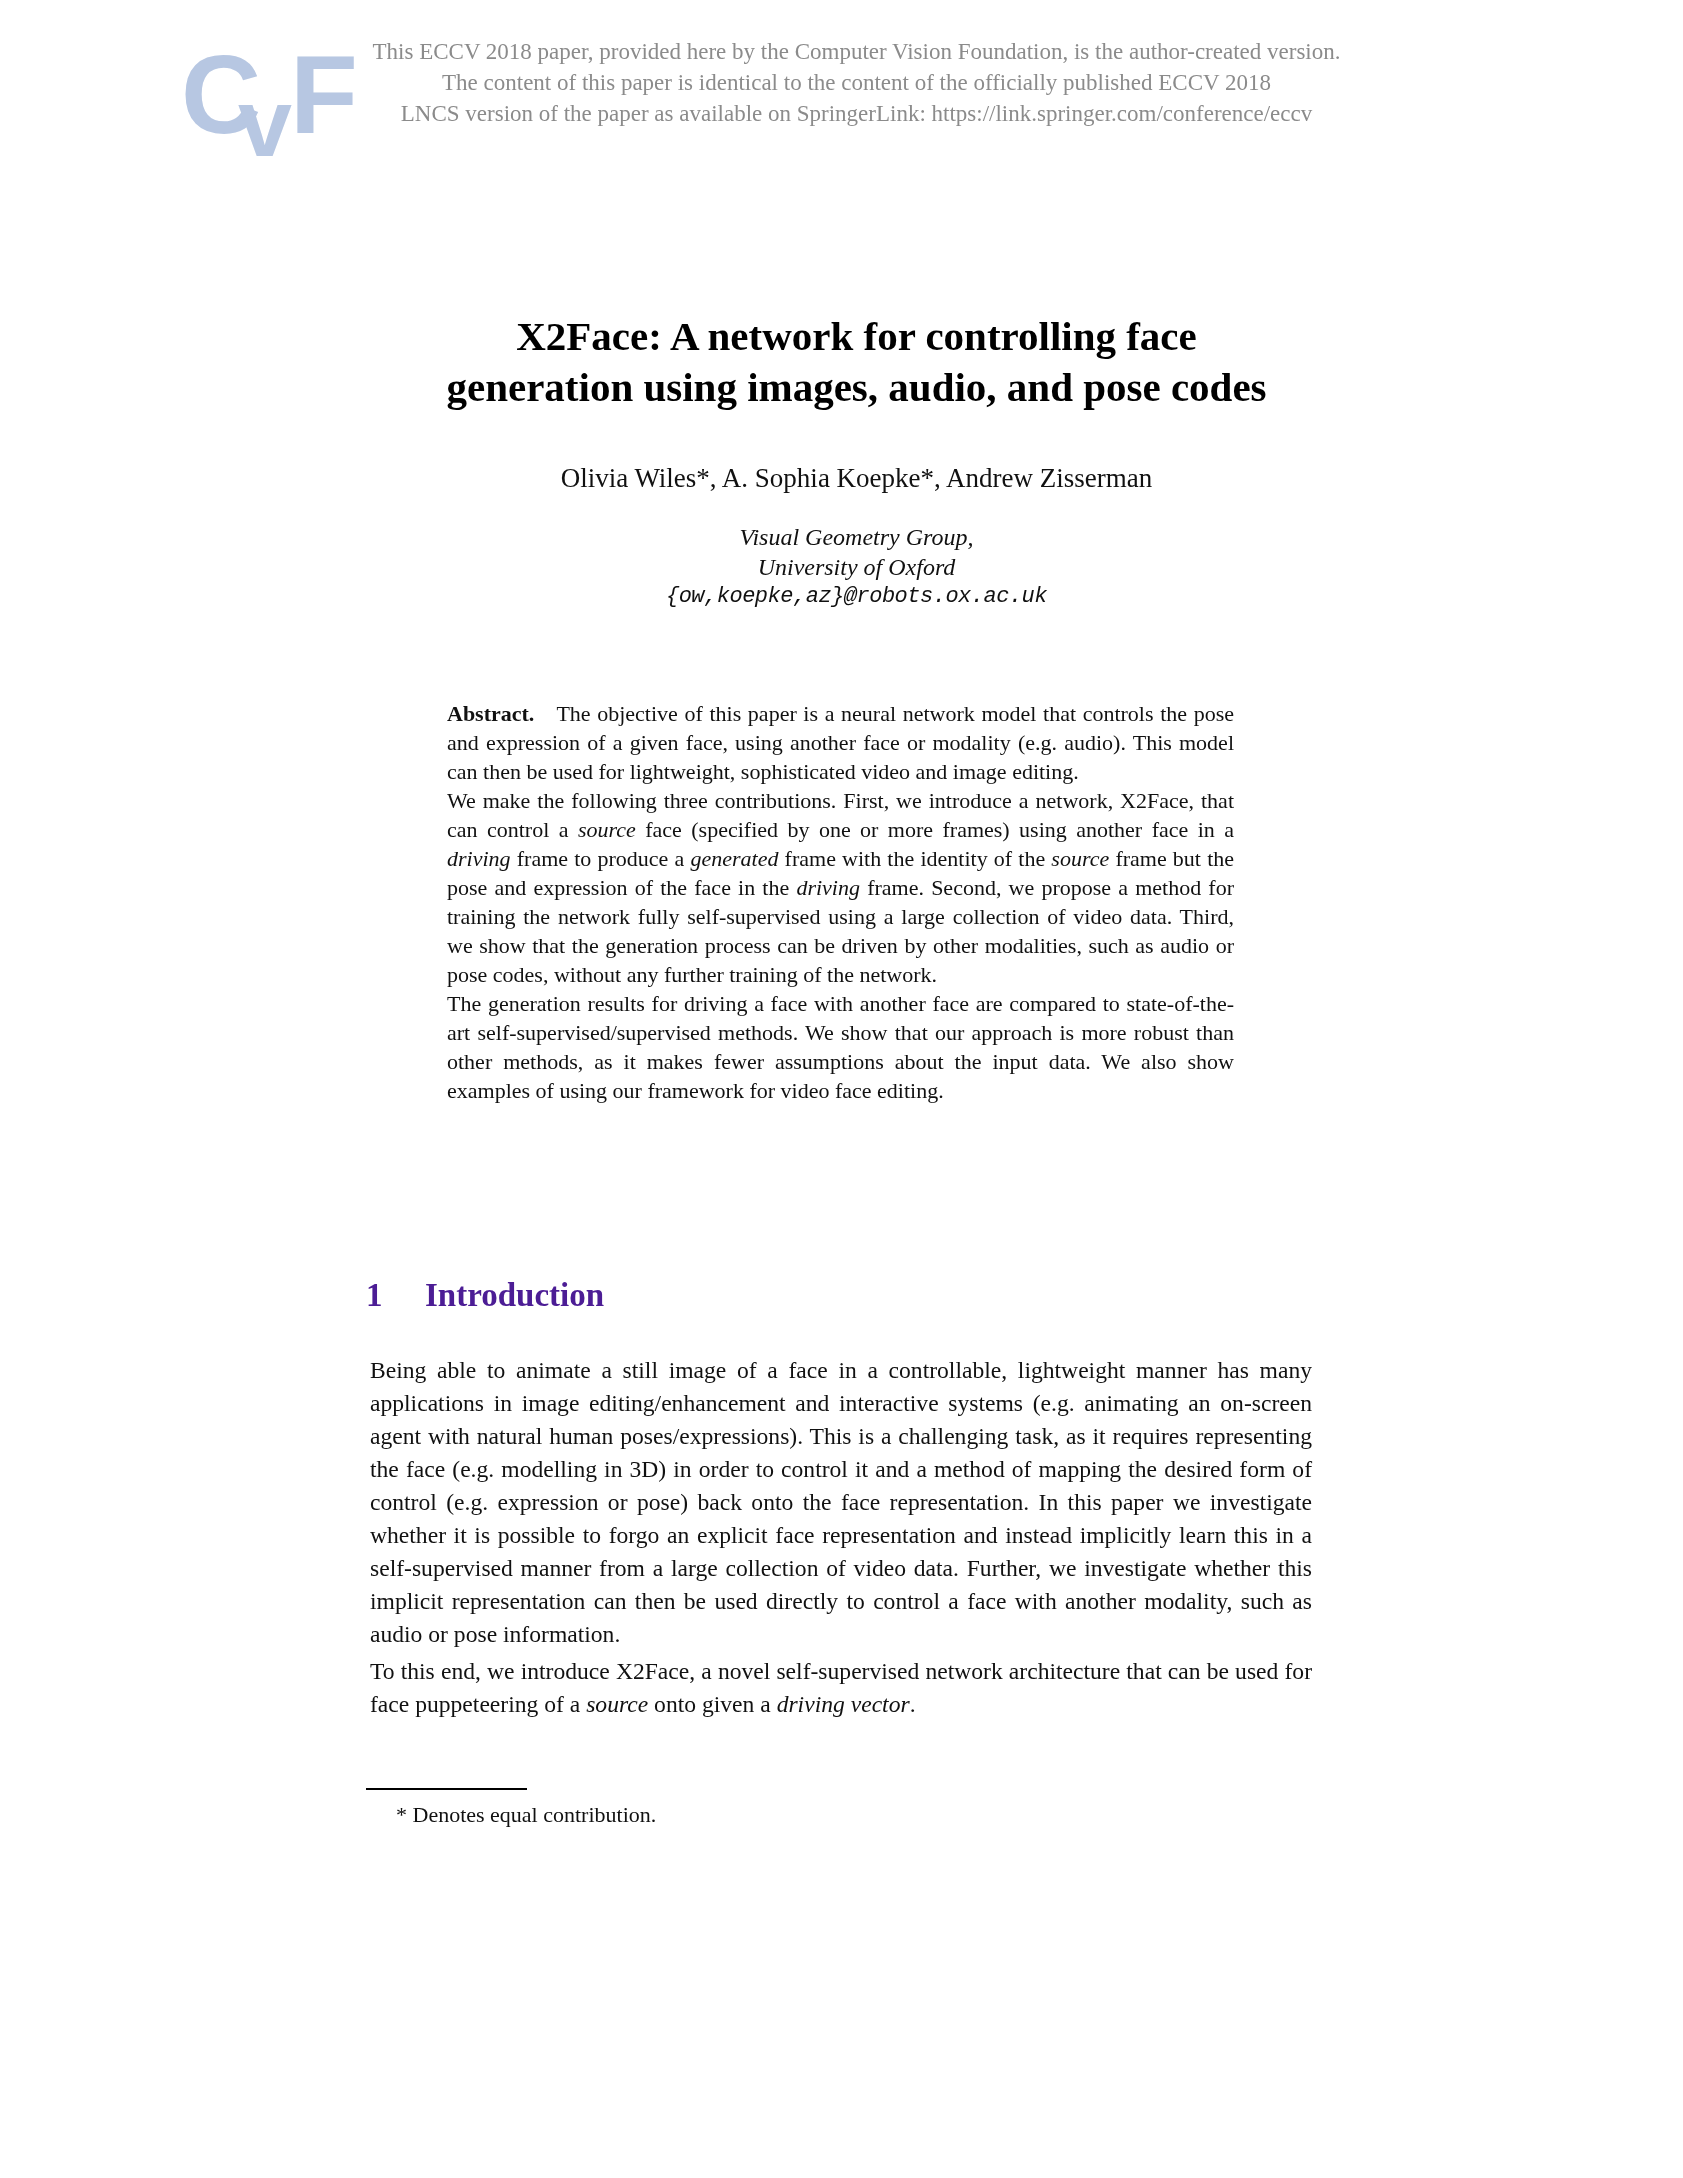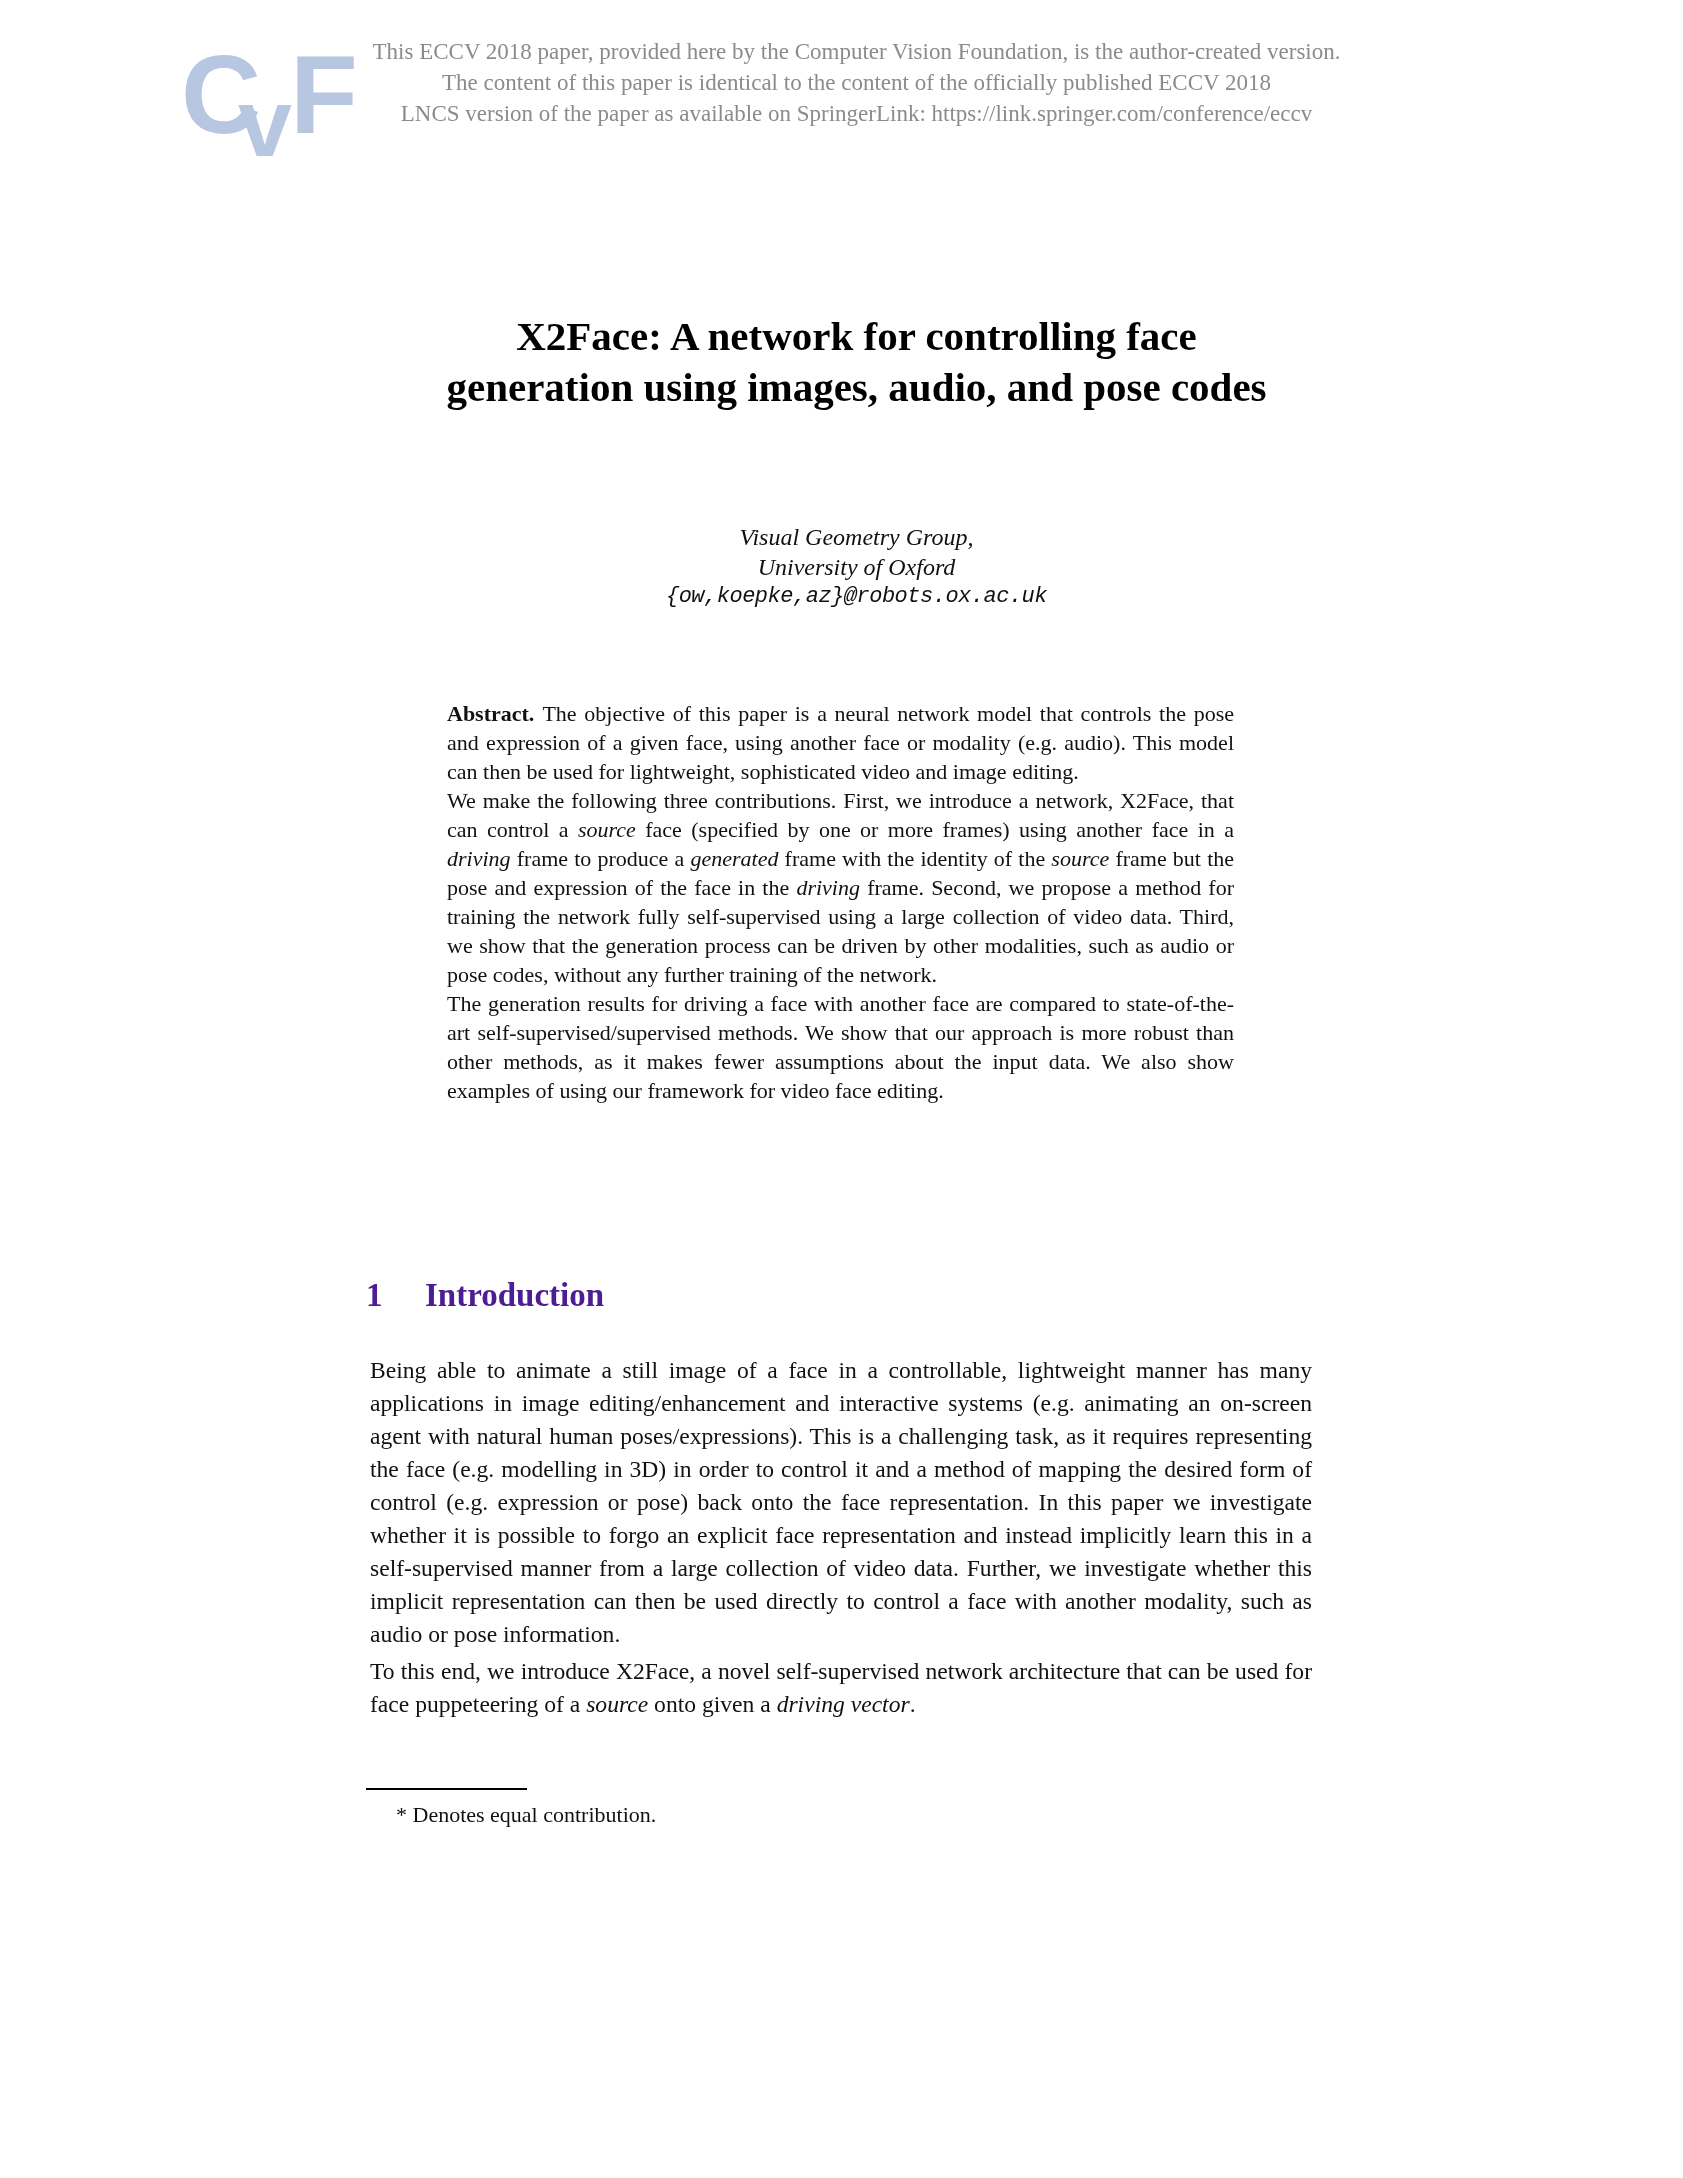--- a/index.html
+++ b/index.html
@@ -84,21 +84,21 @@
   .abstract {
     position: absolute;
     left: 447px;
     top: 699px;
     width: 787px;
     font-size: 22px;
     line-height: 29px;
     text-align: justify;
   }
   .abstract p { margin: 0; }
-  .abstract .label { font-weight: bold; margin-right: 8px; }
+  .abstract .label { font-weight: bold; margin-right: 22px; }
 
   
   .section-heading {
     position: absolute;
     left: 366px;
     top: 1277px;
     font-size: 33px;
     font-weight: bold;
     color: #4c1d95;
   }
@@ -150,20 +150,21 @@
     <div>This ECCV 2018 paper, provided here by the Computer Vision Foundation, is the author-created version.</div>
     <div>The content of this paper is identical to the content of the officially published ECCV 2018</div>
     <div>LNCS version of the paper as available on SpringerLink: https://link.springer.com/conference/eccv</div>
   </div>
 
   <h1 class="title">
     <div>X2Face: A network for controlling face</div>
     <div>generation using images, audio, and pose codes</div>
   </h1>
 
+  <div class="authors">Olivia Wiles*, A. Sophia Koepke*, Andrew Zisserman</div>
 
   <div class="affiliation">
     <div>Visual Geometry Group,</div>
     <div>University of Oxford</div>
     <div class="email">{ow,koepke,az}@robots.ox.ac.uk</div>
   </div>
 
   <div class="abstract">
     <p><span class="label">Abstract.</span><span><span>The objective of this paper is a neural network model that controls the pose and expression of a given face, using another face or modality (e.g. audio). This model can then be used for lightweight, sophisticated video and image editing.</span></span></p>
     <p><span>We make the following three contributions. First, we introduce a network, X2Face, that can control a </span><span class="it">source</span><span> face (specified by one or more frames) using another face in a </span><span class="it">driving</span><span> frame to produce a </span><span class="it">generated</span><span> frame with the identity of the </span><span class="it">source</span><span> frame but the pose and expression of the face in the </span><span class="it">driving</span><span> frame. Second, we propose a method for training the network fully self-supervised using a large collection of video data. Third, we show that the generation process can be driven by other modalities, such as audio or pose codes, without any further training of the network.</span></p>

